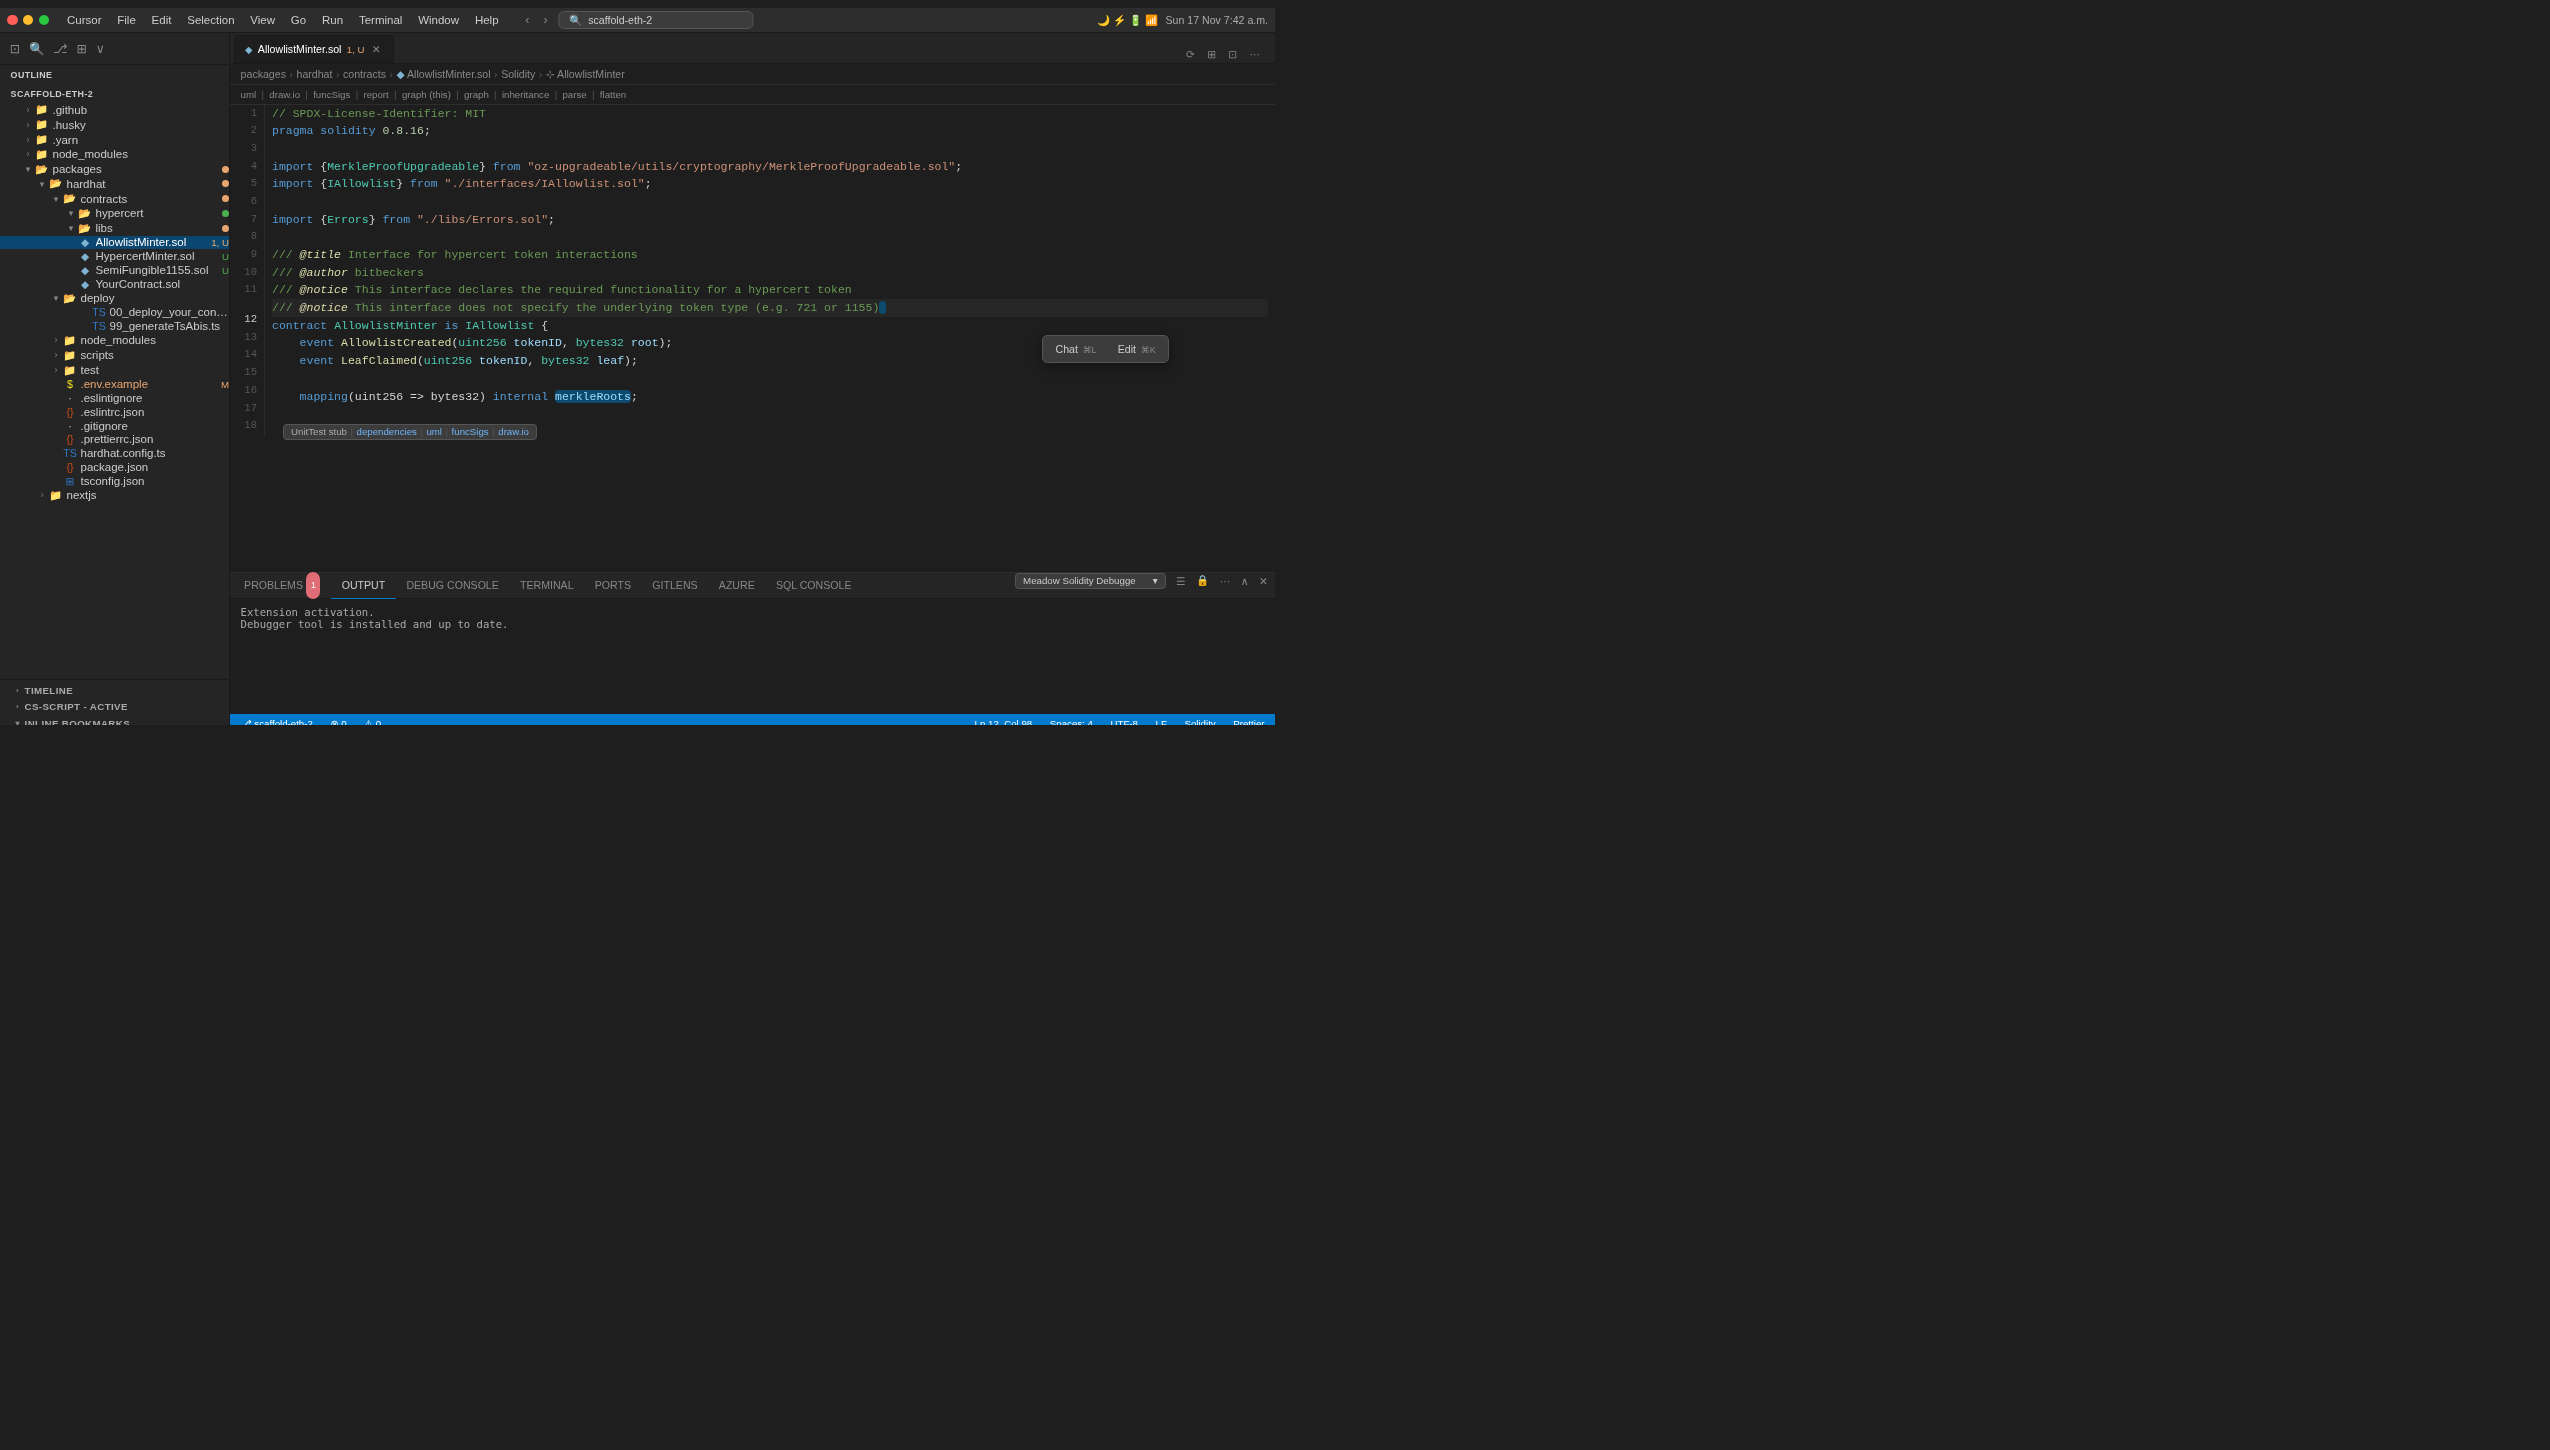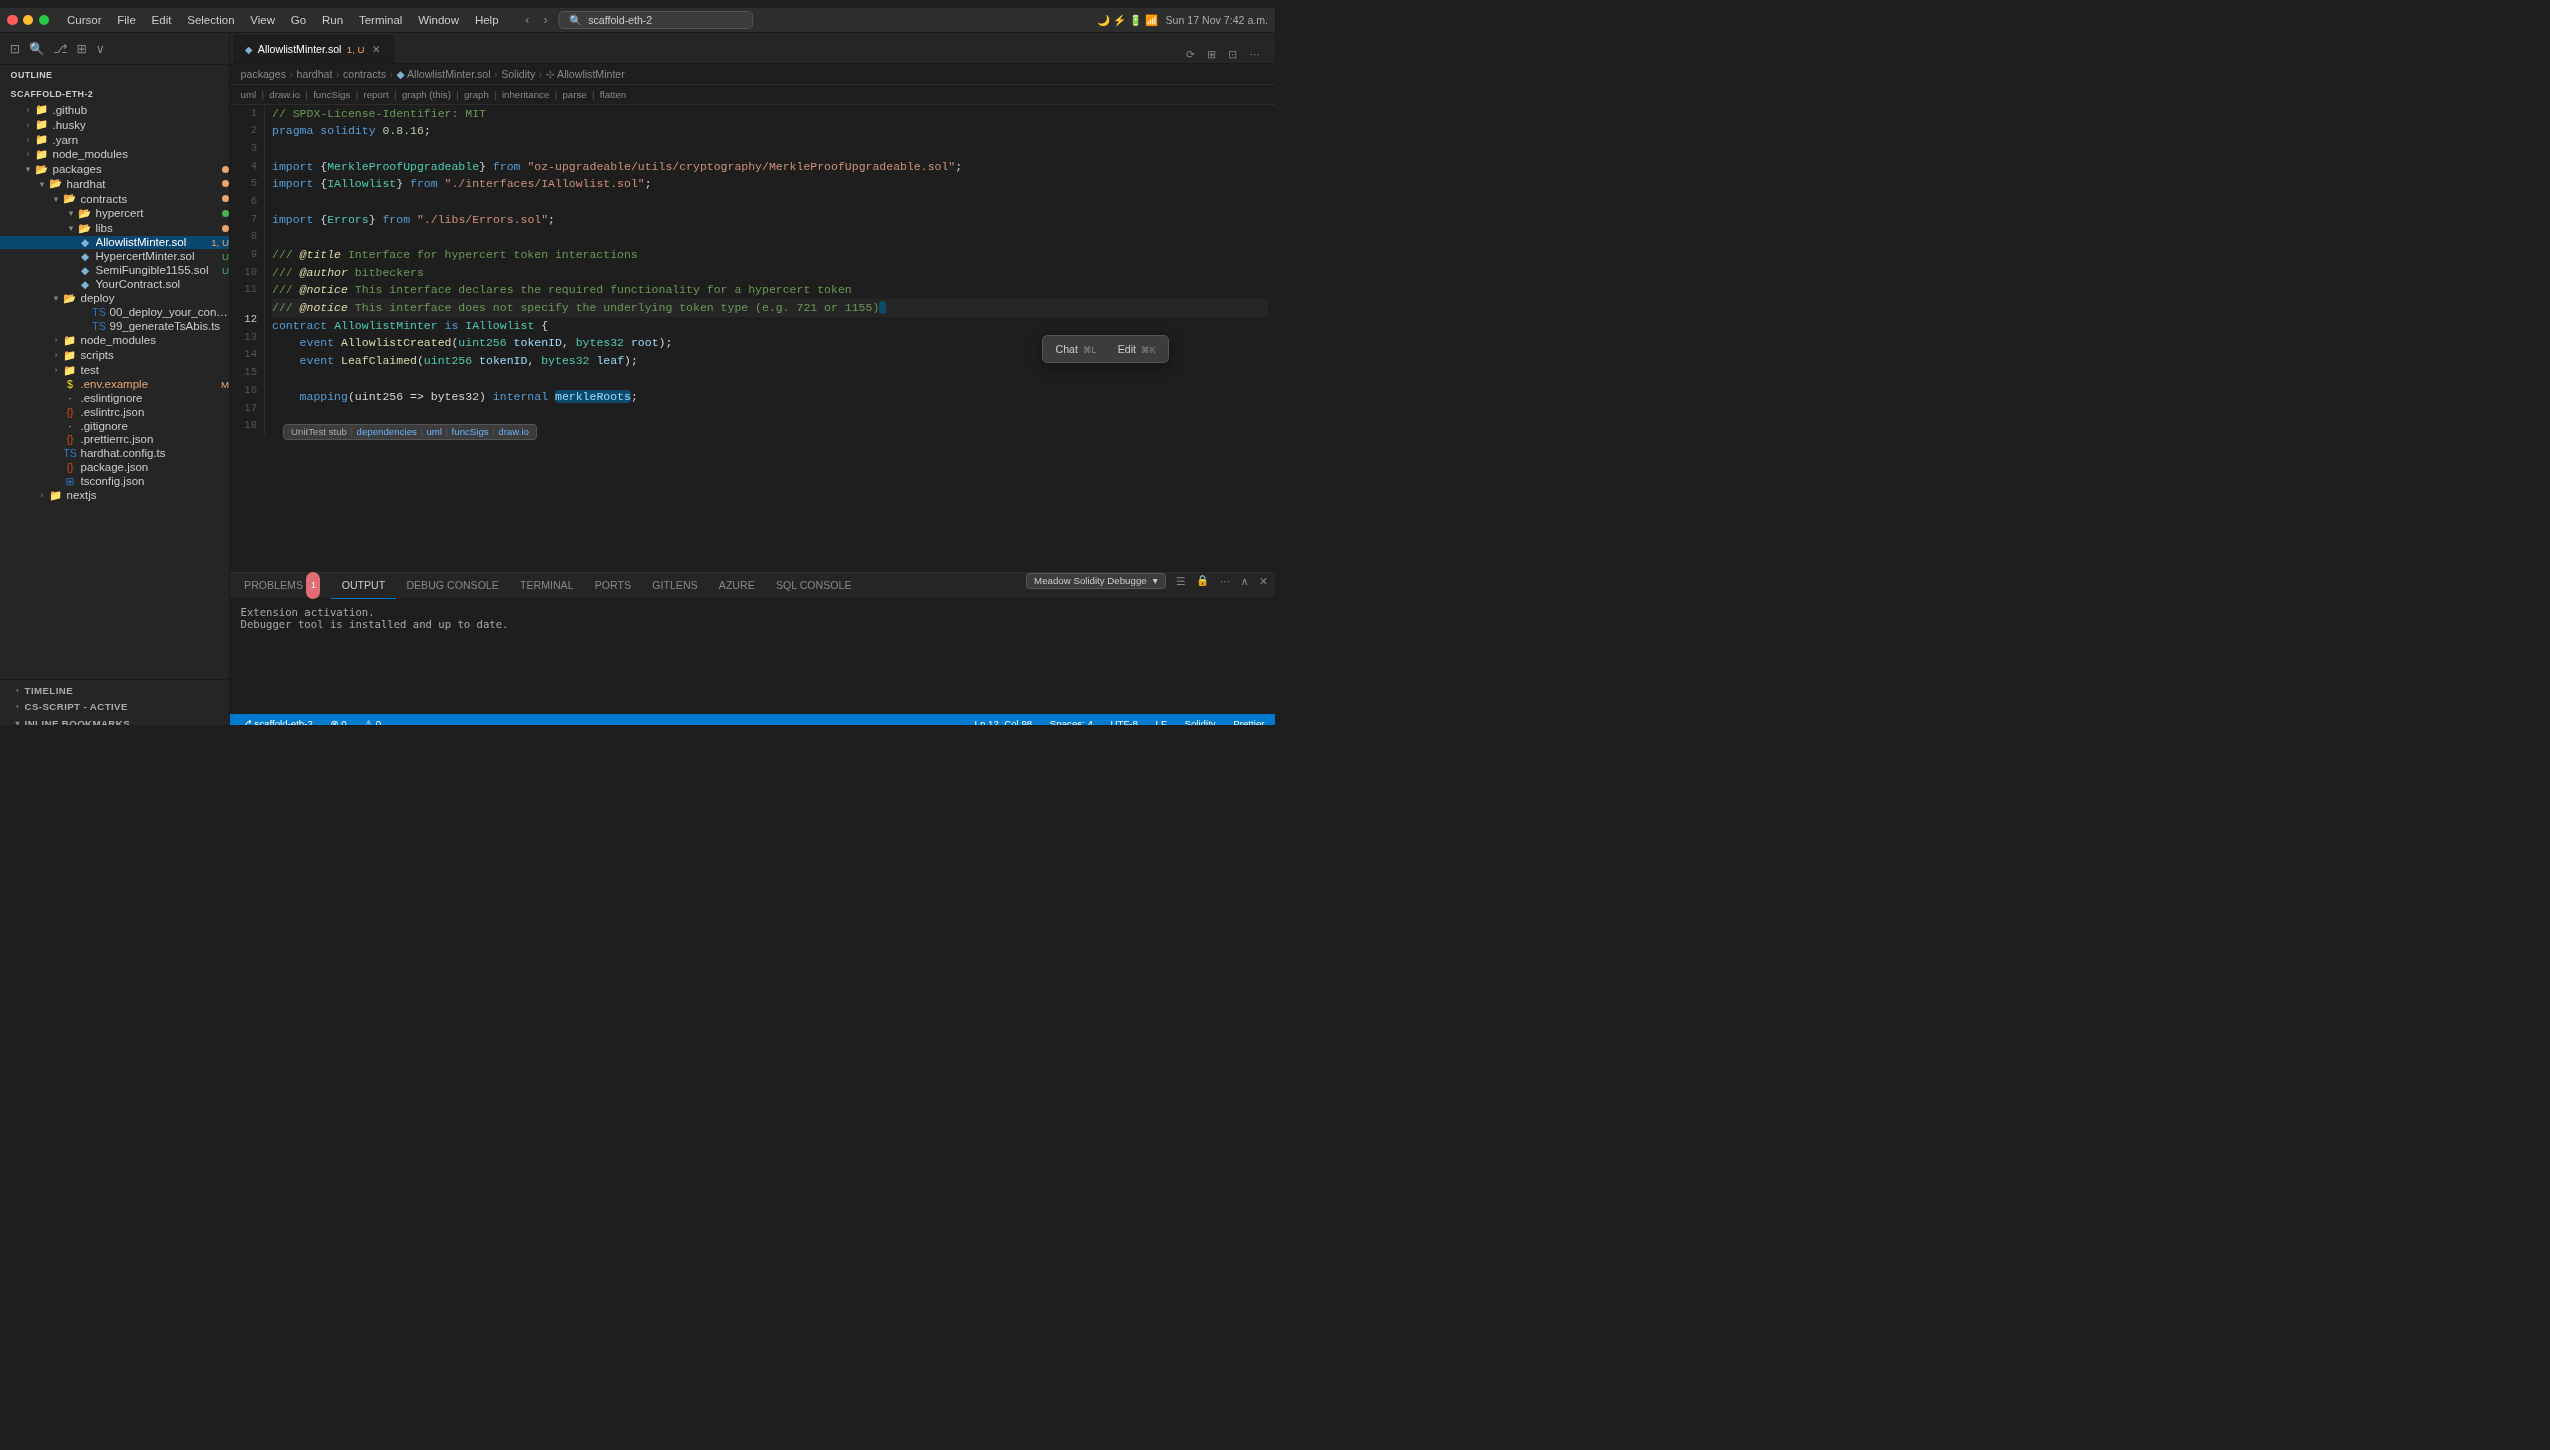--- a/index.html
+++ b/index.html
@@ -439,21 +439,21 @@
       background: #3c3c3c;
       border: 0.9px solid #555;
       border-radius: 3.5px;
       color: #ccc;
       padding: 1.8px 7px;
       font-size: 9.7px;
       cursor: pointer;
       margin-right: 3.5px;
       display: flex;
       align-items: center;
-      gap: 6px;
+      gap: 17px;
     }
 
     
     .status-bar {
       height: 19.5px;
       background: #007acc;
       display: flex;
       align-items: center;
       padding: 0 7px;
       font-size: 9.7px;

